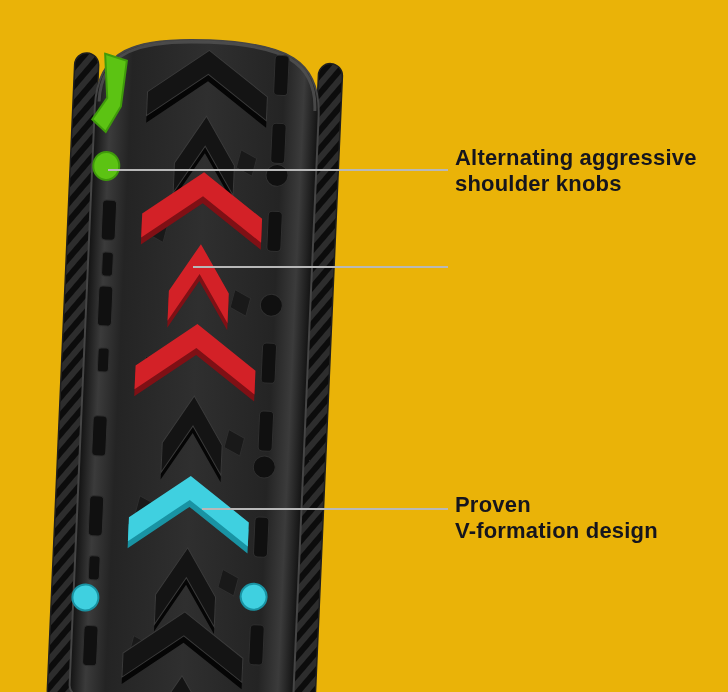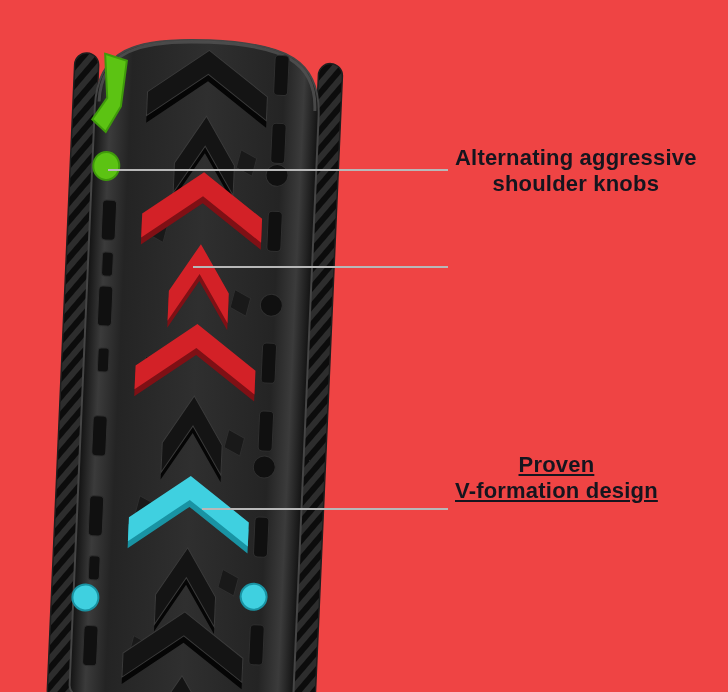--- a/index.html
+++ b/index.html
@@ -1,20 +1,19 @@
 <!DOCTYPE html>
 <html><head>
 <meta charset="utf-8">
 <style>
   html,body { margin:0; padding:0; background:#ffffff; }
   .canvas {
     position:relative; width:728px; height:692px;
-    background:#ef4444; overflow:hidden;
+    background:#eab308; overflow:hidden;
     font-family:"Liberation Sans", sans-serif;
-    text-align:center;
   }
   .tire-svg { position:absolute; left:45px; top:0; width:300px; height:720px; }
   .connector { position:absolute; height:2px; background:#b8b8b8; }
   .label {
     position:absolute; left:455px;
     font-weight:700; font-size:22px; line-height:26px;
     color:#15151e; white-space:pre-line; letter-spacing:0.2px;
   }
 </style>
 </head>
@@ -128,16 +127,16 @@
   </svg>
 
   <div class="connector" style="top:169px; left:108px; width:340px;"></div>
   <div class="connector" style="top:266px; left:193px; width:255px;"></div>
   <div class="connector" style="top:508px; left:202px; width:246px;"></div>
 
   <div class="label" style="top:145px;">Alternating aggressive
 shoulder knobs</div>
 
 
-  <div class="label" style="top:452px;text-decoration:underline;">Proven
+  <div class="label" style="top:492px;">Proven
 V-formation design</div>
 
 </div>
 
 </body></html>

